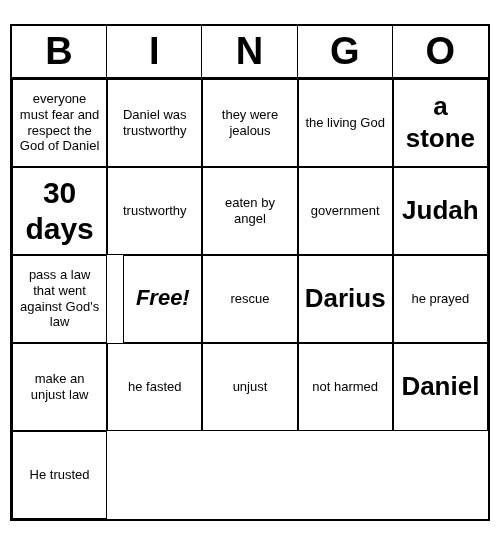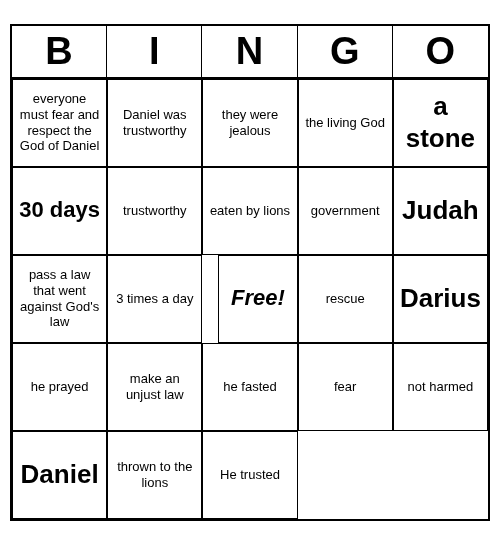--- a/index.html
+++ b/index.html
@@ -40,21 +40,21 @@
       display: flex;
       align-items: center;
       justify-content: center;
       text-align: center;
       padding: 4px;
       font-size: 13px;
       line-height: 1.2;
       word-break: break-word;
     }
     .bingo-cell.large-text {
-      font-size: 22px;
+      font-size: 30px;
       font-weight: bold;
     }
     .bingo-cell.free {
       font-size: 22px;
       font-weight: bold;
       font-style: italic;
       margin-left: 16px;
     }
     .bingo-cell.xlarge {
       font-size: 26px;
@@ -73,30 +73,28 @@
       <div class="bingo-header-cell">O</div>
     </div>
   <div class="bingo-grid">
   <div class="bingo-cell">everyone must fear and respect the God of Daniel</div>
       <div class="bingo-cell">Daniel was trustworthy</div>
       <div class="bingo-cell">they were jealous</div>
       <div class="bingo-cell">the living God</div>
       <div class="bingo-cell xlarge">a stone</div>
       <div class="bingo-cell large-text">30 days</div>
       <div class="bingo-cell">trustworthy</div>
-      <div class="bingo-cell">eaten by lions</div>
+      <div class="bingo-cell">eaten by angel</div>
       <div class="bingo-cell">government</div>
       <div class="bingo-cell xlarge">Judah</div>
       <div class="bingo-cell">pass a law that went against God's law</div>
-      <div class="bingo-cell">3 times a day</div>
       <div class="bingo-cell free">Free!</div>
       <div class="bingo-cell">rescue</div>
       <div class="bingo-cell xlarge">Darius</div>
       <div class="bingo-cell">he prayed</div>
       <div class="bingo-cell">make an unjust law</div>
       <div class="bingo-cell">he fasted</div>
-      <div class="bingo-cell">fear</div>
+      <div class="bingo-cell">unjust</div>
       <div class="bingo-cell">not harmed</div>
       <div class="bingo-cell xlarge">Daniel</div>
-      <div class="bingo-cell">thrown to the lions</div>
       <div class="bingo-cell">He trusted</div>
     </div>
 </div>
 
 </body></html>

